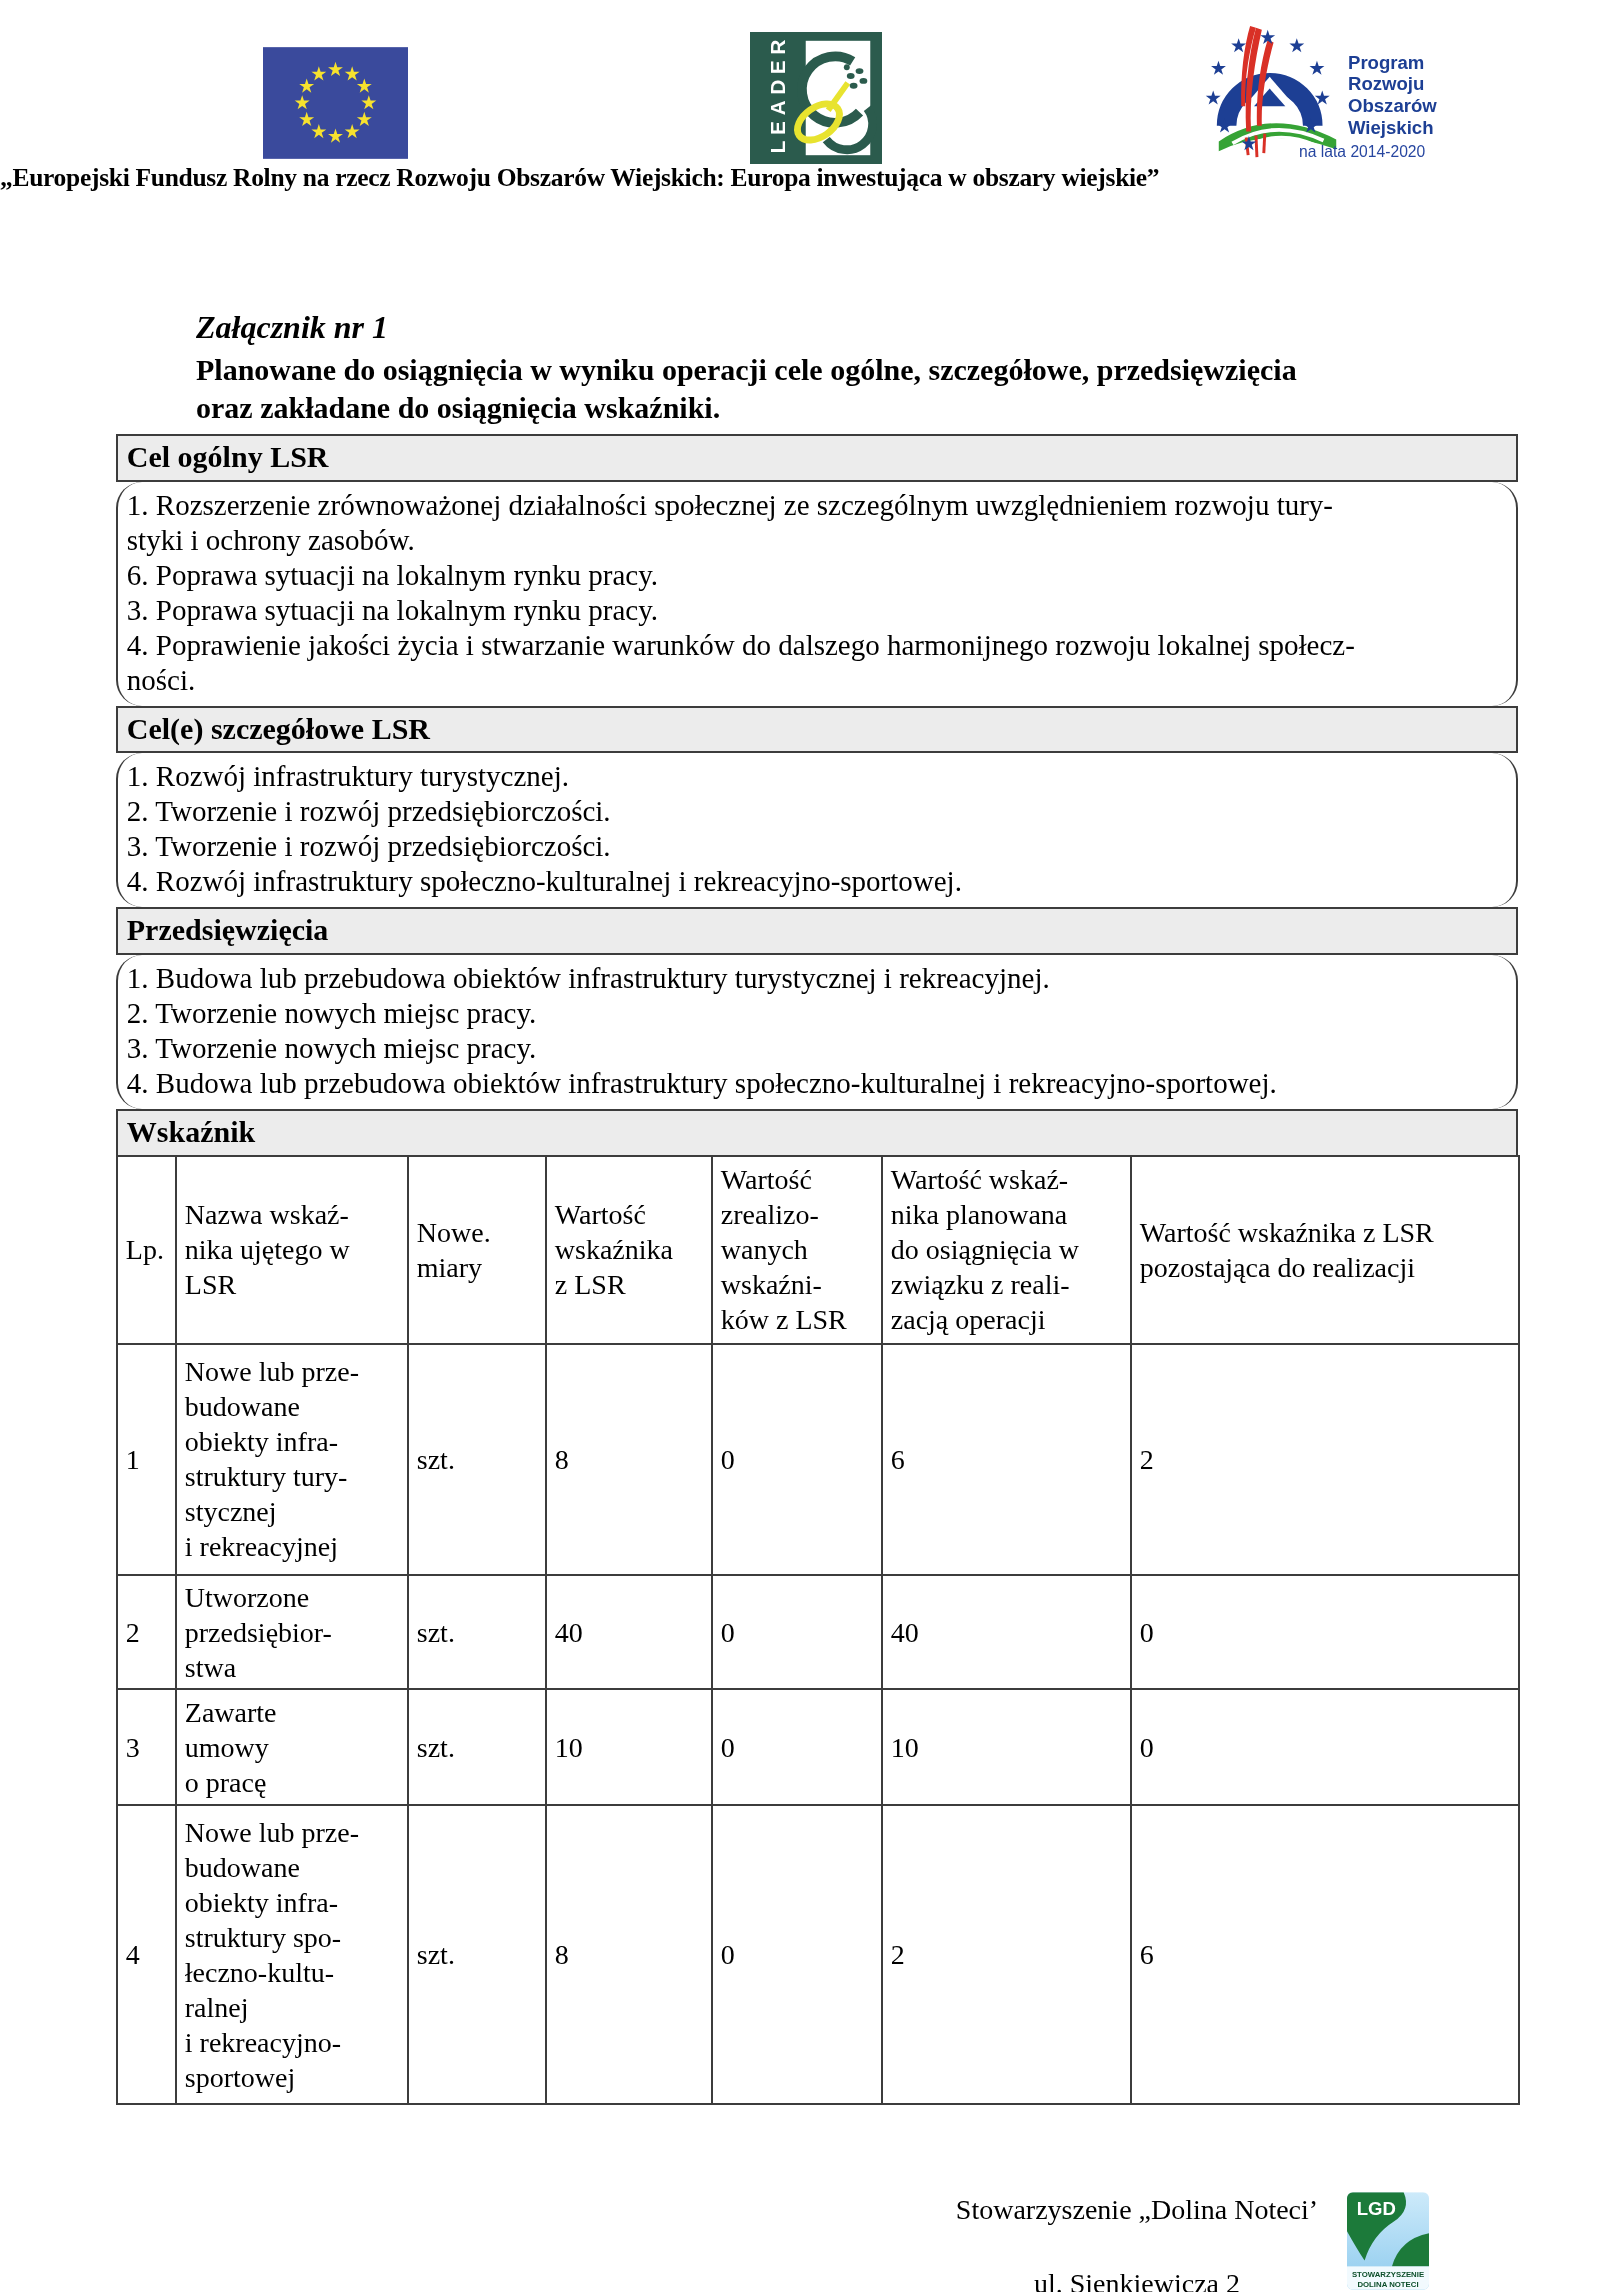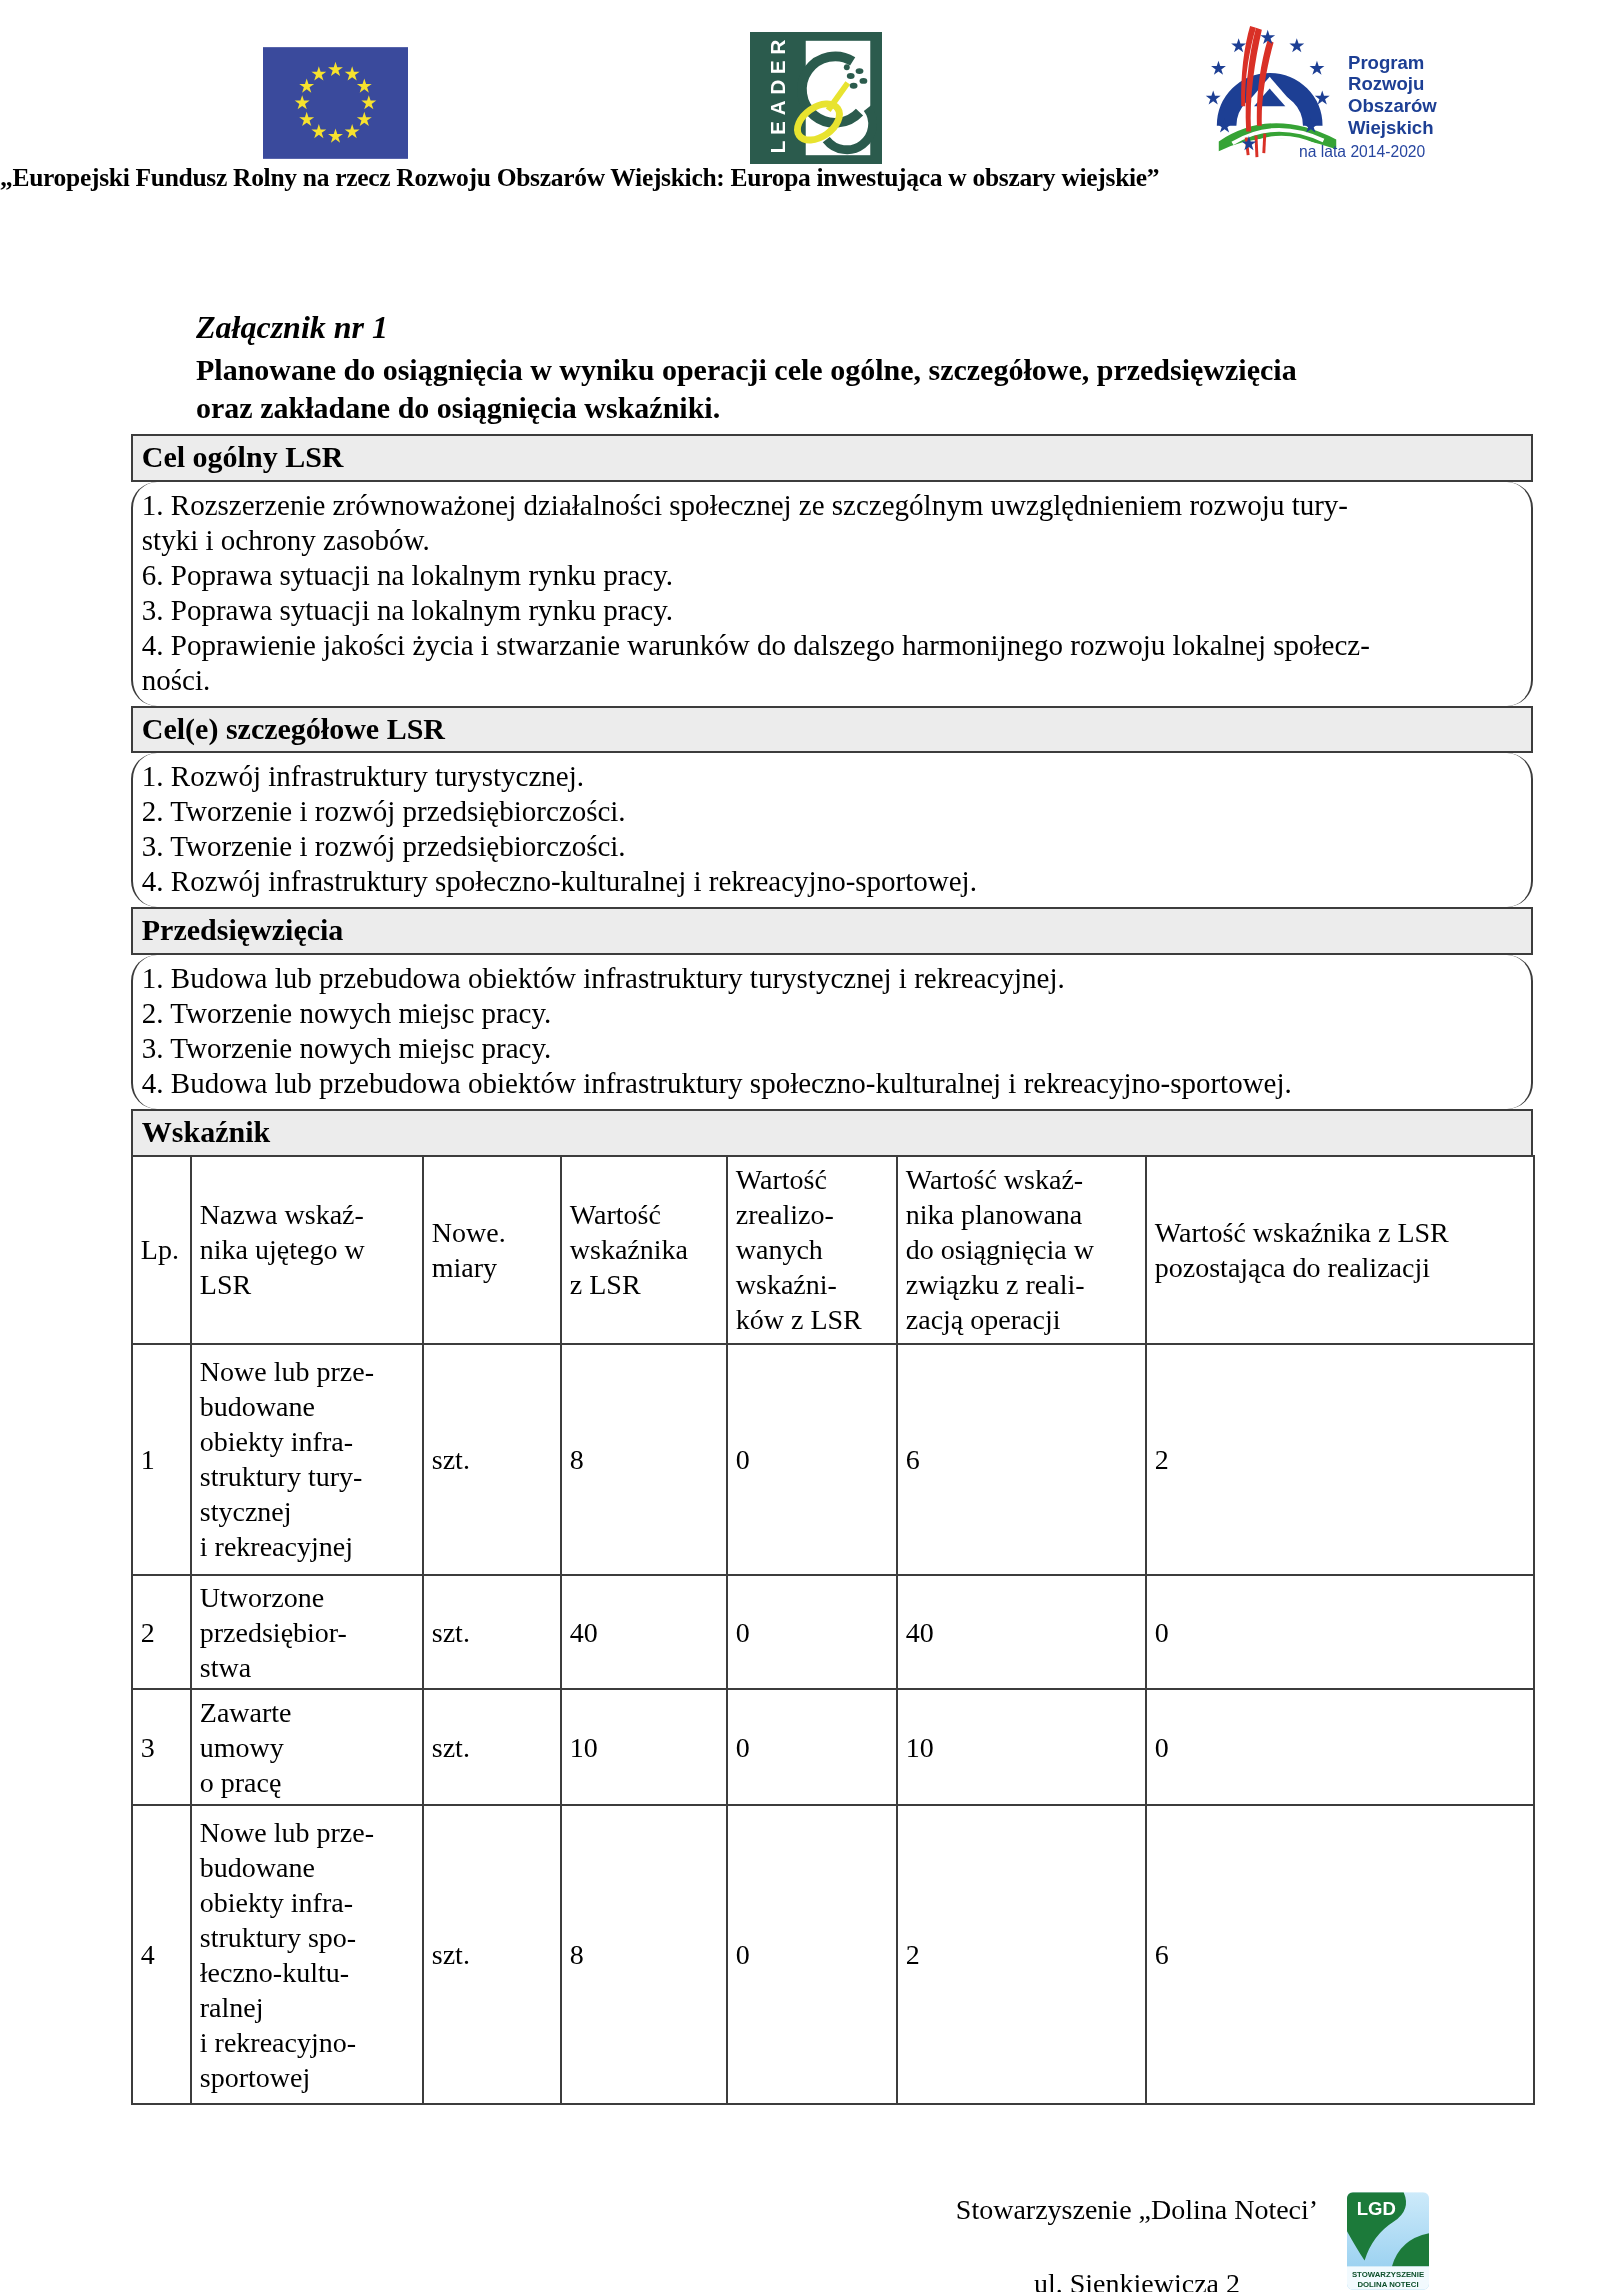--- a/index.html
+++ b/index.html
@@ -17,21 +17,21 @@
     position:absolute; top:163px; left:0; width:100%;
     text-align:left; font-family:Liberation Serif, serif;
     font-weight:bold; font-size:25.5px; letter-spacing:-0.3px;
   }
   
   .title-block { position:absolute; top:284px; left:196px; width:1231px;margin-top:25px; }
   .attachment  { font-size:32px; font-weight:bold; font-style:italic; margin-bottom:4.9px; }
   .title-body  { font-size:30px; font-weight:bold; white-space:pre-line;
                  text-align:justify; line-height:38px; }
   
-  .doc { position:absolute; top:434px; left:131px; width:1402px; }
+  .doc { position:absolute; top:434px; left:116px; width:1402px; }
   .bar {
     background:#ececec; border:2px solid #3c3c3c; border-top:2px solid #3c3c3c;
     font-weight:bold; font-size:30px; padding:2px 8.8px 4.9px; line-height:37px;
   }
   .bar-first { border-top:2.9px solid #3c3c3c; }
   .bar-last  { border-bottom:none; }
   .sec-body {
     border-left:2px solid #3c3c3c; border-right:2px solid #3c3c3c;
     padding:5.9px 8.8px 7.8px; font-size:29px;border-radius:26px;
   }

